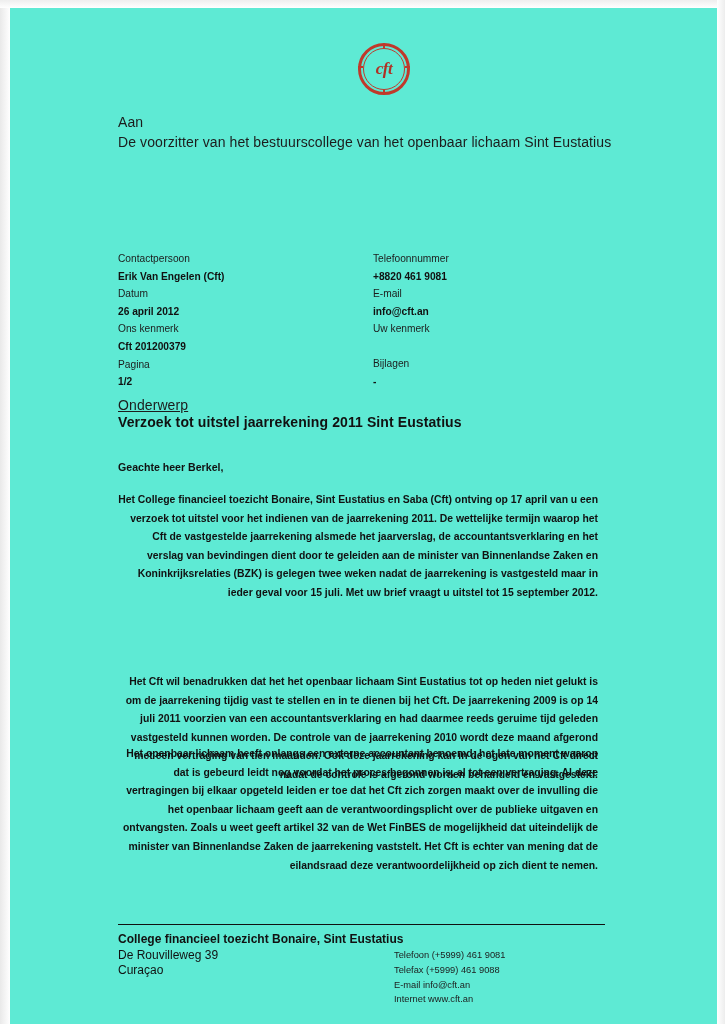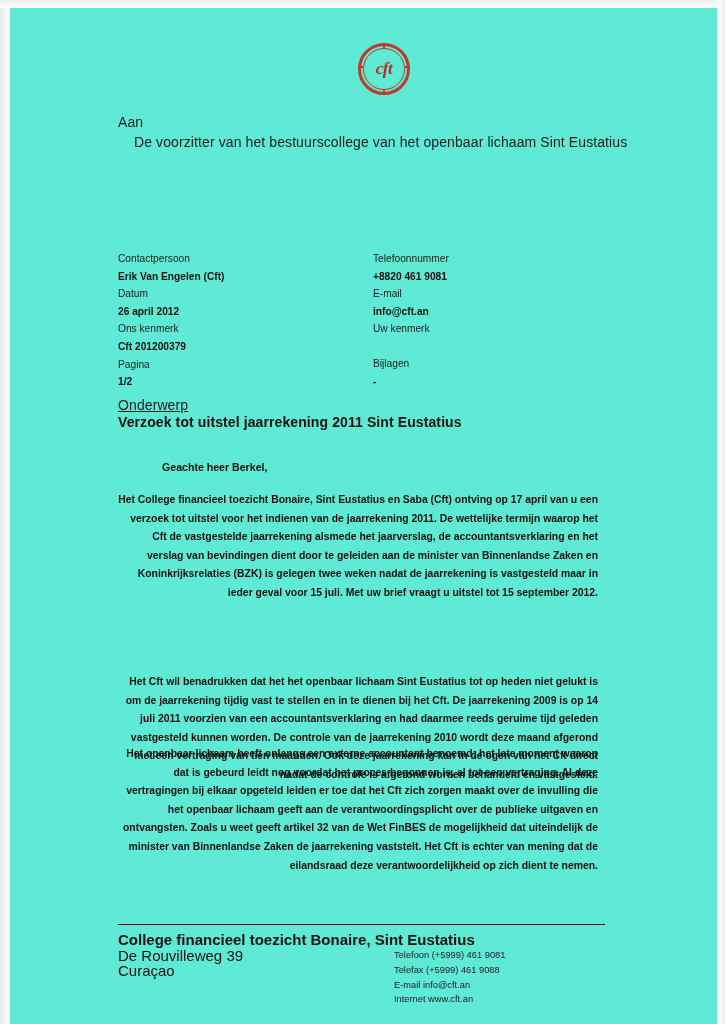--- a/index.html
+++ b/index.html
@@ -80,39 +80,38 @@
   }
 
   
   .blk {
     position: absolute;
     font-size: 14px;
     line-height: 16.5px;
     color: #1c1c1c;
     letter-spacing: 0.1px;
   }
-  .addr-line { white-space: nowrap; margin-left: 16px; }
+  .addr-line { white-space: nowrap; }
 
   .meta-col {
     position: absolute;
     font-size: 10.2px;
     line-height: 17.6px;
   }
   .meta-label { color: #1c1c1c; }
   .meta-value { color: #111111; font-weight: 600; }
 
   .subject-label { color: #1c1c1c; }
   .subject-value { color: #111111; font-weight: 600; }
 
   .salutation {
     position: absolute;
     font-size: 10.6px;
     font-weight: 600;
     color: #111;
-    margin-left: 44px;
   }
 
   .para {
     position: absolute;
     left: 118px;
     width: 480px;
     font-size: 10.4px;
     line-height: 18.6px;
     text-align: right;
     color: #111111;
@@ -125,21 +124,21 @@
     left: 118px;
     top: 924px;
     width: 487px;
     height: 1px;
     background: #111;
   }
   .footer-left {
     position: absolute;
     left: 118px;
     top: 932px;
-    font-size: 15px;
+    font-size: 12px;
     line-height: 15.5px;
     color: #111;
   }
   .footer-left .strong { font-weight: 700; }
   .footer-right {
     position: absolute;
     left: 394px;
     top: 948px;
     font-size: 9.3px;
     line-height: 14.8px;

